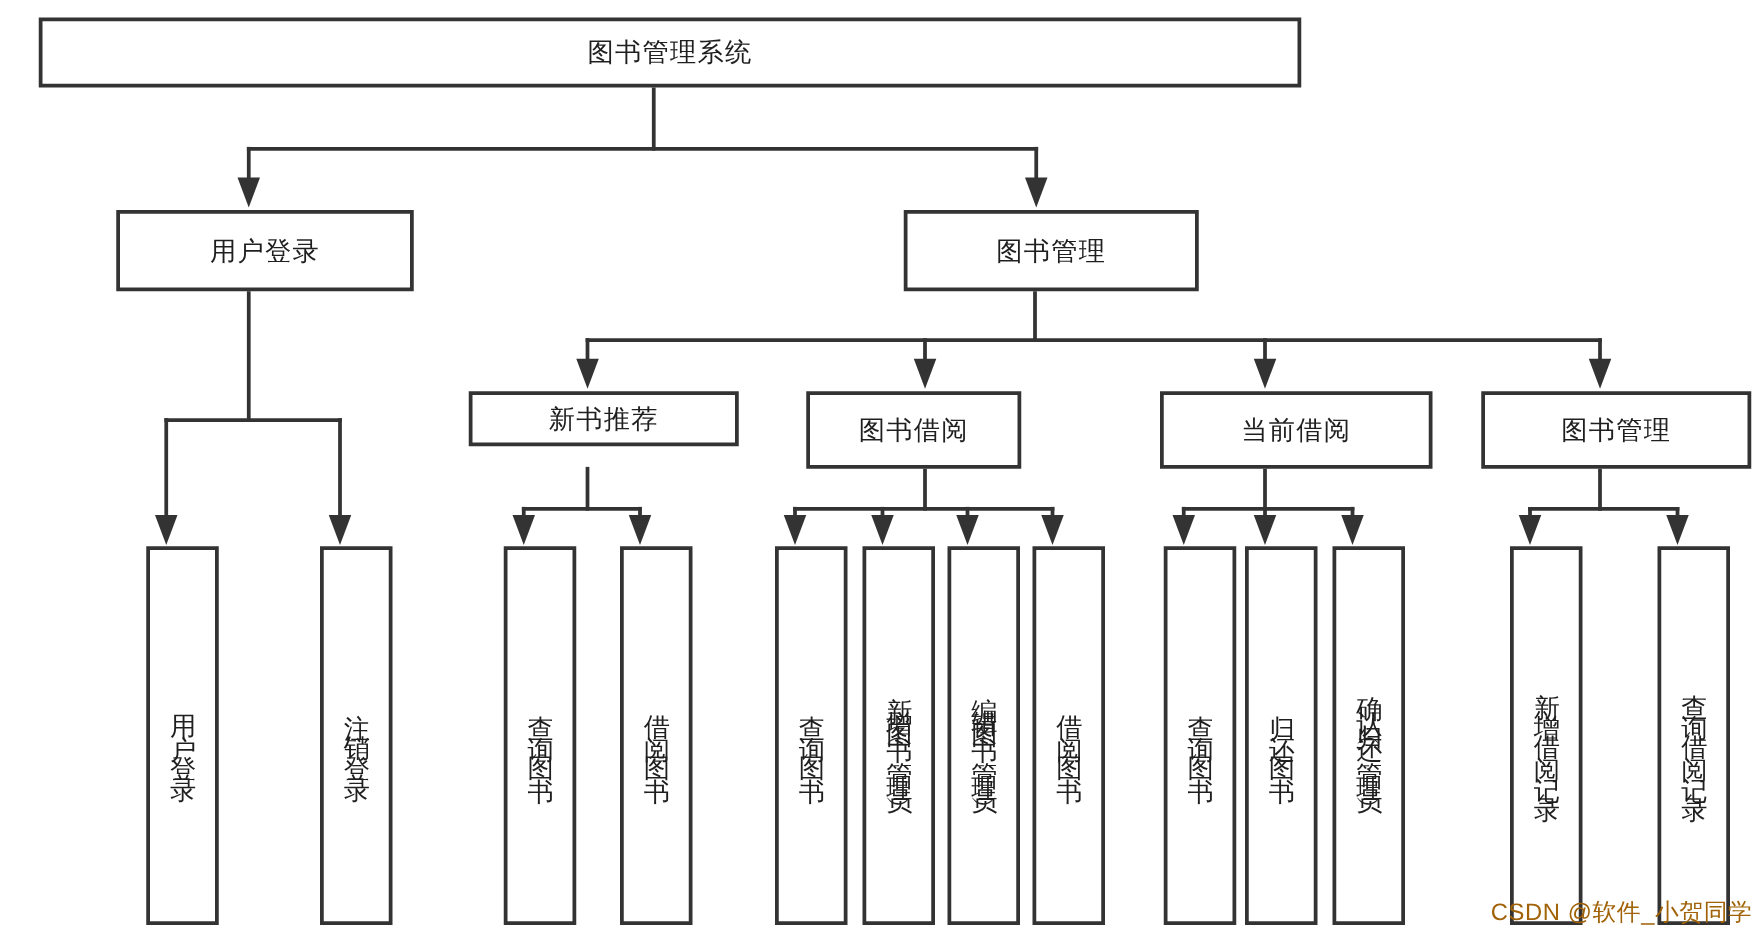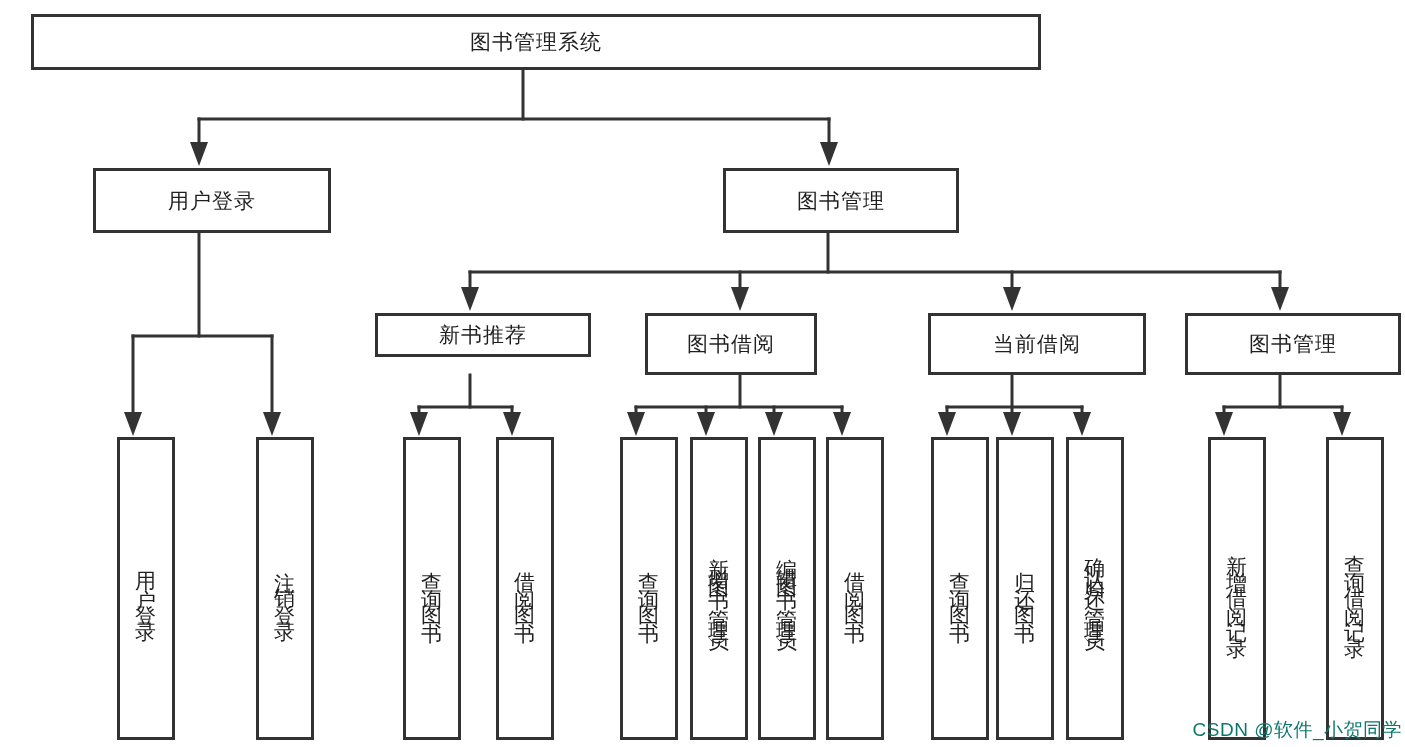--- a/index.html
+++ b/index.html
@@ -12,21 +12,21 @@
     position:absolute;box-sizing:border-box;background:#ffffff;
     border:3px solid #333333;display:flex;align-items:center;justify-content:center;
     font-size:21px;letter-spacing:1px;text-align:center;margin-left:13px;
   }
   .vbox .vtext{
     writing-mode:vertical-rl;text-orientation:mixed;
     line-height:1;letter-spacing:0.8em;letter-spacing:0.8em;
   }
   .vbox.tight .vtext{letter-spacing:0.5em;}
   .watermark{
-    position:absolute;right:3px;bottom:4px;font-size:19px;color:#0f766e;
+    position:absolute;right:3px;bottom:4px;font-size:19px;color:#a16207;
     letter-spacing:0.5px;white-space:nowrap;
   }
 </style>
 </head>
 <body>
 
 <div class="canvas">
 
   <svg class="wires" viewBox="0 0 1405 747" xmlns="http://www.w3.org/2000/svg">
     <g stroke="#333333" stroke-width="3" fill="none" stroke-linecap="square">

